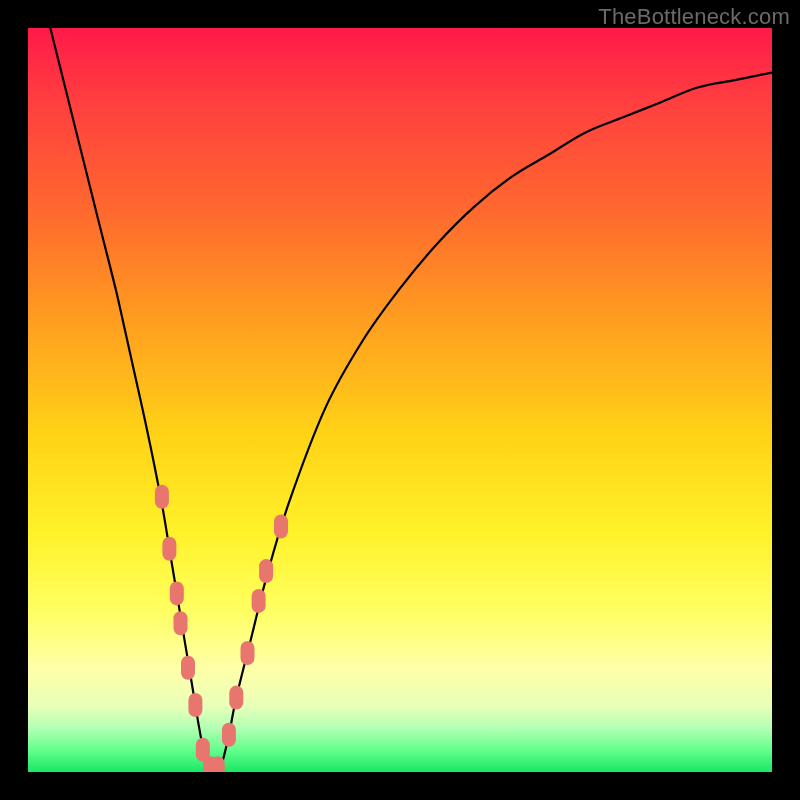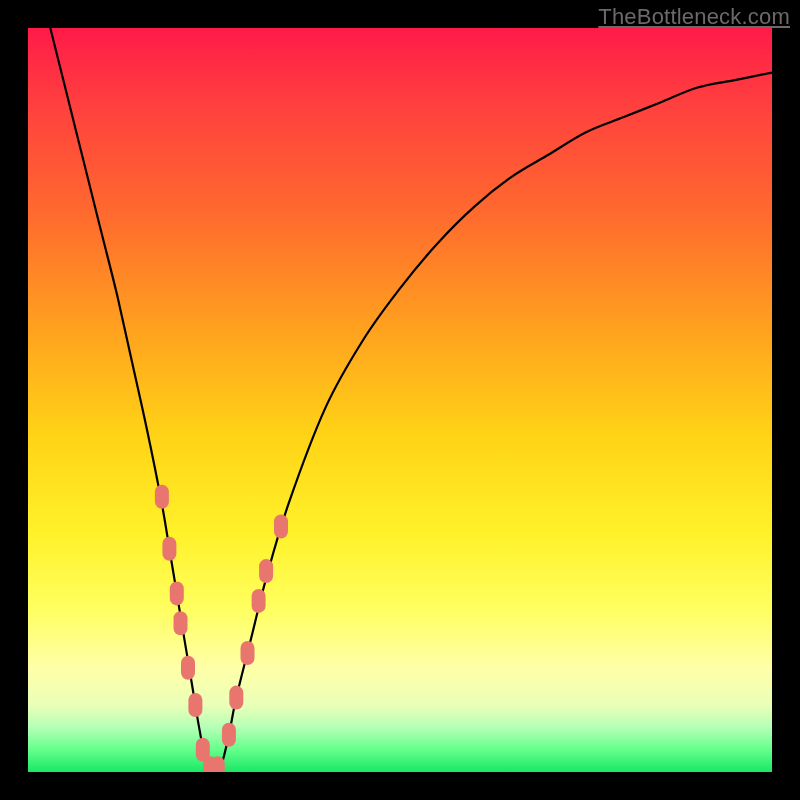--- a/index.html
+++ b/index.html
@@ -43,21 +43,20 @@
   }
   .watermark {
     position: absolute;
     top: 4px;
     right: 10px;
     color: #6a6a6a;
     font-size: 22px;
     font-weight: 500;
     letter-spacing: 0.2px;
     user-select: none;
-    text-decoration: underline;
   }
   svg.curve {
     position: absolute;
     top: 0;
     left: 0;
     width: 744px;
     height: 744px;
   }
 </style>
 </head>

